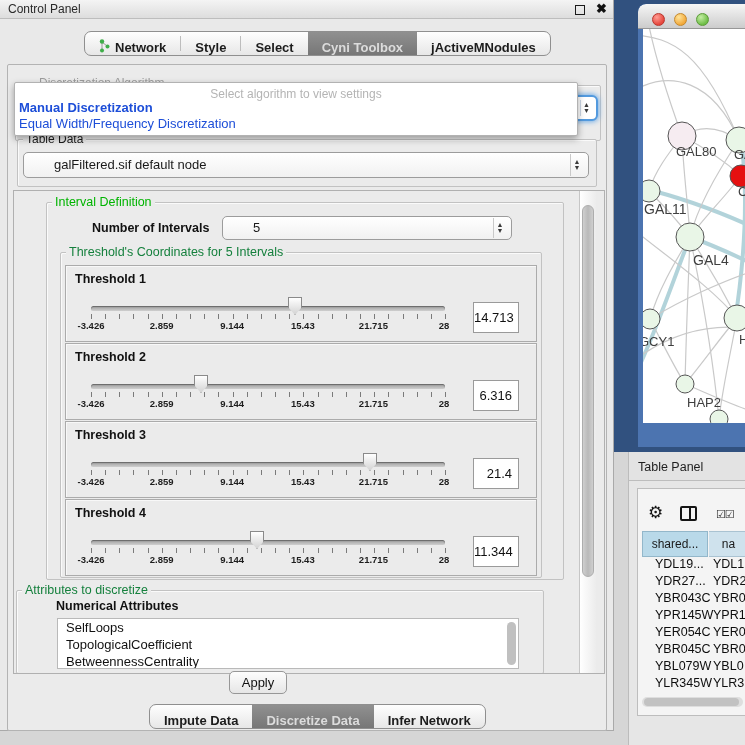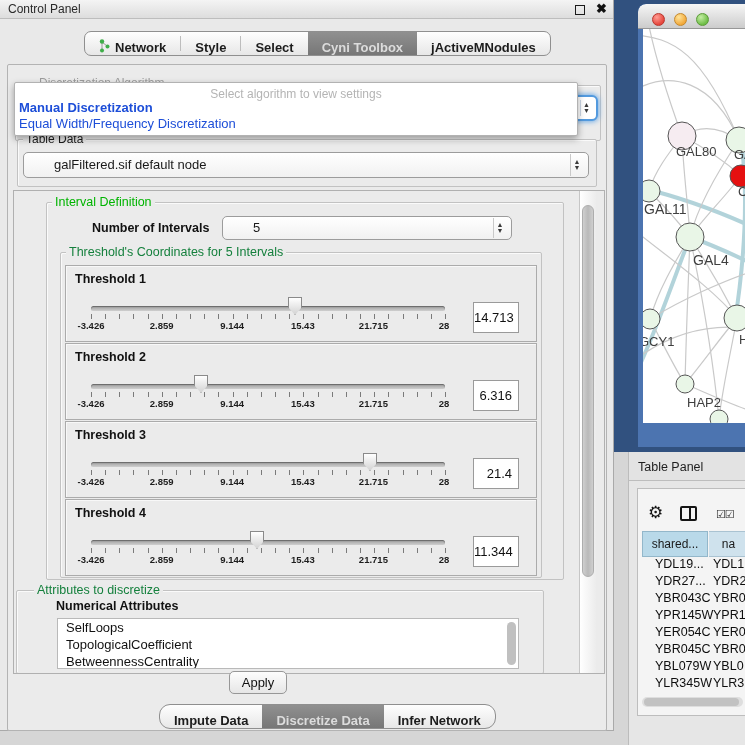--- a/index.html
+++ b/index.html
@@ -15,21 +15,21 @@
   .titlebar .title { position:absolute; left:8px; top:2px; font-size:12px; color:#2a2a2a; }
   .float-icon { position:absolute; left:575px; top:5px; width:10px; height:10px; border:1.6px solid #1a1a1a; background:transparent; }
   .close-icon { position:absolute; left:596px; top:1px; font-size:13px; font-weight:bold; color:#111; }
 
   .tabgroup { display:flex; align-items:stretch; height:25px; border:1px solid #8f8f8f; border-radius:7px;
     background:linear-gradient(#fefefe,#e7e7e7); overflow:hidden; font-size:13px; font-weight:bold; color:#1c1c1c; }
   .tabgroup .tab { display:flex; align-items:center; padding:15px 14px; white-space:nowrap; }
   .tabgroup .sep { width:1px; background:#bdbdbd; margin:4px 0; }
   .tabgroup .tab.selected { background:linear-gradient(#909090,#6f6f6f); color:#dcdcdc; }
   #top-tabbar { left:84px; top:31px; }
-  #bottom-tabbar { left:159px; top:704px;border-radius:11px; }
+  #bottom-tabbar { left:149px; top:704px; }
 
   #content-frame { left:7px; top:64px; width:600px; height:667px; background:#ebebeb;
     border:1px solid #b3b3b3; border-radius:2px; }
 
   .groupbox { position:absolute; border:1px solid #c2c2c2; border-radius:2px;
     box-shadow:inset 1px 1px 0 #fafafa; }
   .grouplabel { position:absolute; font-size:12px; background:#ebebeb; padding:0 3px; z-index:2; white-space:nowrap; }
 
   
   #algo-label { left:28px; top:11px; color:#9c9c9c; font-size:12px; background:transparent; }
@@ -231,21 +231,21 @@
         <div class="slider-thumb" style="left:184px;"></div>
         <span class="tick-label" style="left:1px;">-3.426</span>
         <span class="tick-label" style="left:71.6px;">2.859</span>
         <span class="tick-label" style="left:142.2px;">9.144</span>
         <span class="tick-label" style="left:212.8px;">15.43</span>
         <span class="tick-label" style="left:283.4px;">21.715</span>
         <span class="tick-label" style="left:354px;">28</span>
         <div class="valuebox">11.344</div>
       </div>
 
-      <span class="grouplabel blue-label" style="left:8px; top:392px; font-size:12.5px;margin-left:12px;">Attributes to discretize</span>
+      <span class="grouplabel blue-label" style="left:8px; top:392px; font-size:12.5px;">Attributes to discretize</span>
       <div class="groupbox" style="left:2px; top:399px; width:528px; height:84px;"></div>
       <span style="position:absolute; left:42px; top:408px; font-size:12.5px; font-weight:bold; color:#111;">Numerical Attributes</span>
 
       <div id="attr-list" class="abs">
         <div class="item" style="top:1px;">SelfLoops</div>
         <div class="item" style="top:18px;">TopologicalCoefficient</div>
         <div class="item" style="top:35px;">BetweennessCentrality</div>
         <div class="lscroll"></div>
       </div>
 

